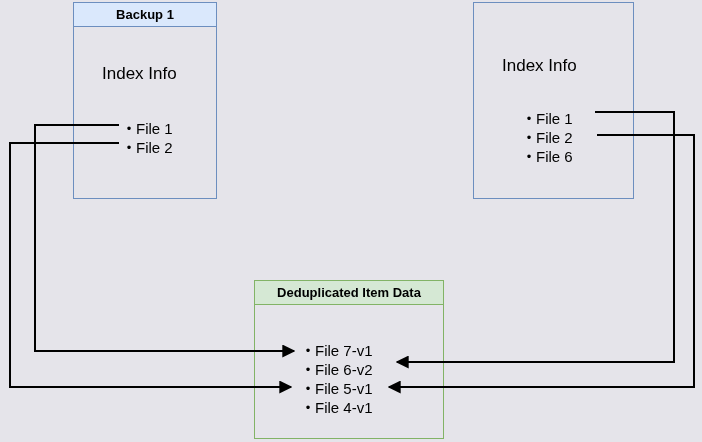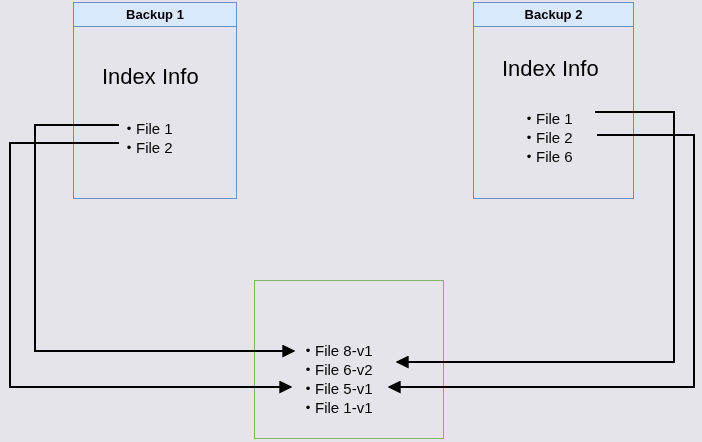--- a/index.html
+++ b/index.html
@@ -30,21 +30,21 @@
     font-weight: bold;
     text-align: center;
     line-height: 24px;
     white-space: nowrap;
   }
   .blue .node-header { background: #dae8fc; border-color: #6c8ebf; }
   .green .node-header { background: #d5e8d4; border-color: #82b366; }
 
   .subtitle {
     position: absolute;
-    font-size: 22px;
+    font-size: 17px;
     white-space: nowrap;
   }
 
   .item-list { position: absolute; }
   .item-row {
     display: flex;
     align-items: center;
     height: 19px;
     font-size: 15px;
     white-space: nowrap;
@@ -65,75 +65,75 @@
     fill: none;
     stroke: #000000;
     stroke-width: 2;
   }
 </style>
 </head>
 <body>
 
 <div class="canvas">
 
-  <div class="node blue" style="left:73px; top:2px; width:164px; height:197px;">
+  <div class="node blue" style="left:73px; top:2px; width:144px; height:197px;">
     <div class="node-header">
       <span>Backup 1</span>
     </div>
     <div class="subtitle" style="left:28px; top:61px;">Index Info</div>
     <div class="item-list" style="left:48px; top:116px;">
       <div class="item-row">
         <span class="bullet">•</span>
         <span>File 1</span>
       </div>
       <div class="item-row">
         <span class="bullet">•</span>
         <span>File 2</span>
       </div>
     </div>
   </div>
 
   <div class="node blue" style="left:473px; top:2px; width:161px; height:197px;">
-    <div class="node-header">
-      <span>Backup 2</span>
-    </div>
     <div class="subtitle" style="left:28px; top:53px;">Index Info</div>
     <div class="item-list" style="left:48px; top:106px;">
       <div class="item-row">
         <span class="bullet">•</span>
         <span>File 1</span>
       </div>
       <div class="item-row">
         <span class="bullet">•</span>
         <span>File 2</span>
       </div>
       <div class="item-row">
         <span class="bullet">•</span>
         <span>File 6</span>
       </div>
     </div>
   </div>
 
   <div class="node green" style="left:254px; top:280px; width:190px; height:159px;">
+    <div class="node-header">
+      <span>Deduplicated Item Data</span>
+    </div>
     <div class="item-list" style="left:46px; top:60px;">
       <div class="item-row">
         <span class="bullet">•</span>
-        <span>File 8-v1</span>
+        <span>File 7-v1</span>
       </div>
       <div class="item-row">
         <span class="bullet">•</span>
         <span>File 6-v2</span>
       </div>
       <div class="item-row">
         <span class="bullet">•</span>
         <span>File 5-v1</span>
       </div>
       <div class="item-row">
         <span class="bullet">•</span>
-        <span>File 1-v1</span>
+        <span>File 4-v1</span>
       </div>
     </div>
   </div>
 
   <svg class="connectors" width="702" height="442" viewBox="0 0 702 442">
     <defs>
       <marker id="arrowhead" viewBox="0 0 10 10" refX="9" refY="5" markerWidth="6.5" markerHeight="6.5" orient="auto">
         <path d="M0,0 L10,5 L0,10 z" fill="#000000"></path>
       </marker>
     </defs>

